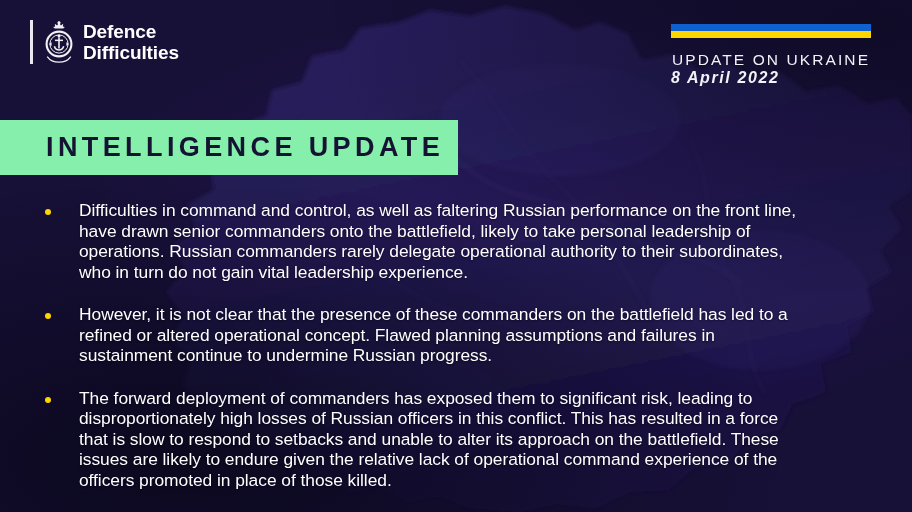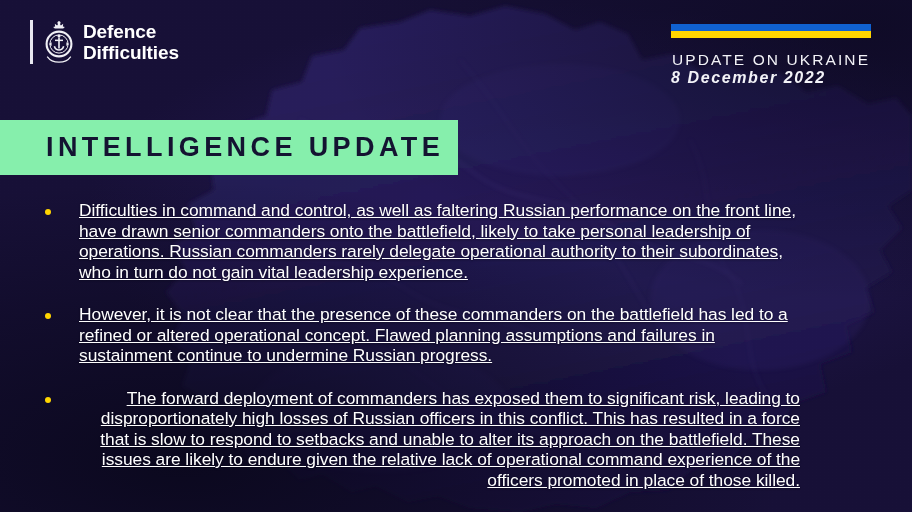--- a/index.html
+++ b/index.html
@@ -138,38 +138,37 @@
     position: absolute;
     left: 40px;
     top: 200px;
     width: 760px;
   }
   .bullet {
     position: relative;
     padding-left: 39px;
     margin-bottom: 22px;
   }
-  .bullet:last-child { margin-bottom: 8px; text-align: right; }
+  .bullet:last-child { margin-bottom: 8px; }
   .bullet-dot {
     position: absolute;
     left: 5px;
     top: 9px;
     width: 6px;
     height: 6px;
     border-radius: 50%;
     background: #ffd500;
   }
   .bullet-text {
     color: #ffffff;
     font-size: 17.4px;
     line-height: 20.5px;
     font-weight: 400;
     letter-spacing: -0.05px;
     text-shadow: 0 1px 2px rgba(5,3,18,.55);
-    text-decoration: underline;
   }
 </style>
 </head>
 <body>
 
 <div id="slide">
 
   <div class="bg-base"></div>
 
   <div class="map-layer">
@@ -245,21 +244,21 @@
       <div>Difficulties</div>
     </div>
   </div>
 
   <div class="header-right">
     <div class="flag-bar">
       <div class="flag-blue"></div>
       <div class="flag-yellow"></div>
     </div>
     <div class="update-title">UPDATE ON UKRAINE</div>
-    <div class="update-date">8 December 2022</div>
+    <div class="update-date">8 April 2022</div>
   </div>
 
   <div class="banner">
     <span class="banner-text">INTELLIGENCE UPDATE</span>
   </div>
 
   <div class="bullets">
 
     <div class="bullet">
       <span class="bullet-dot"></span>

